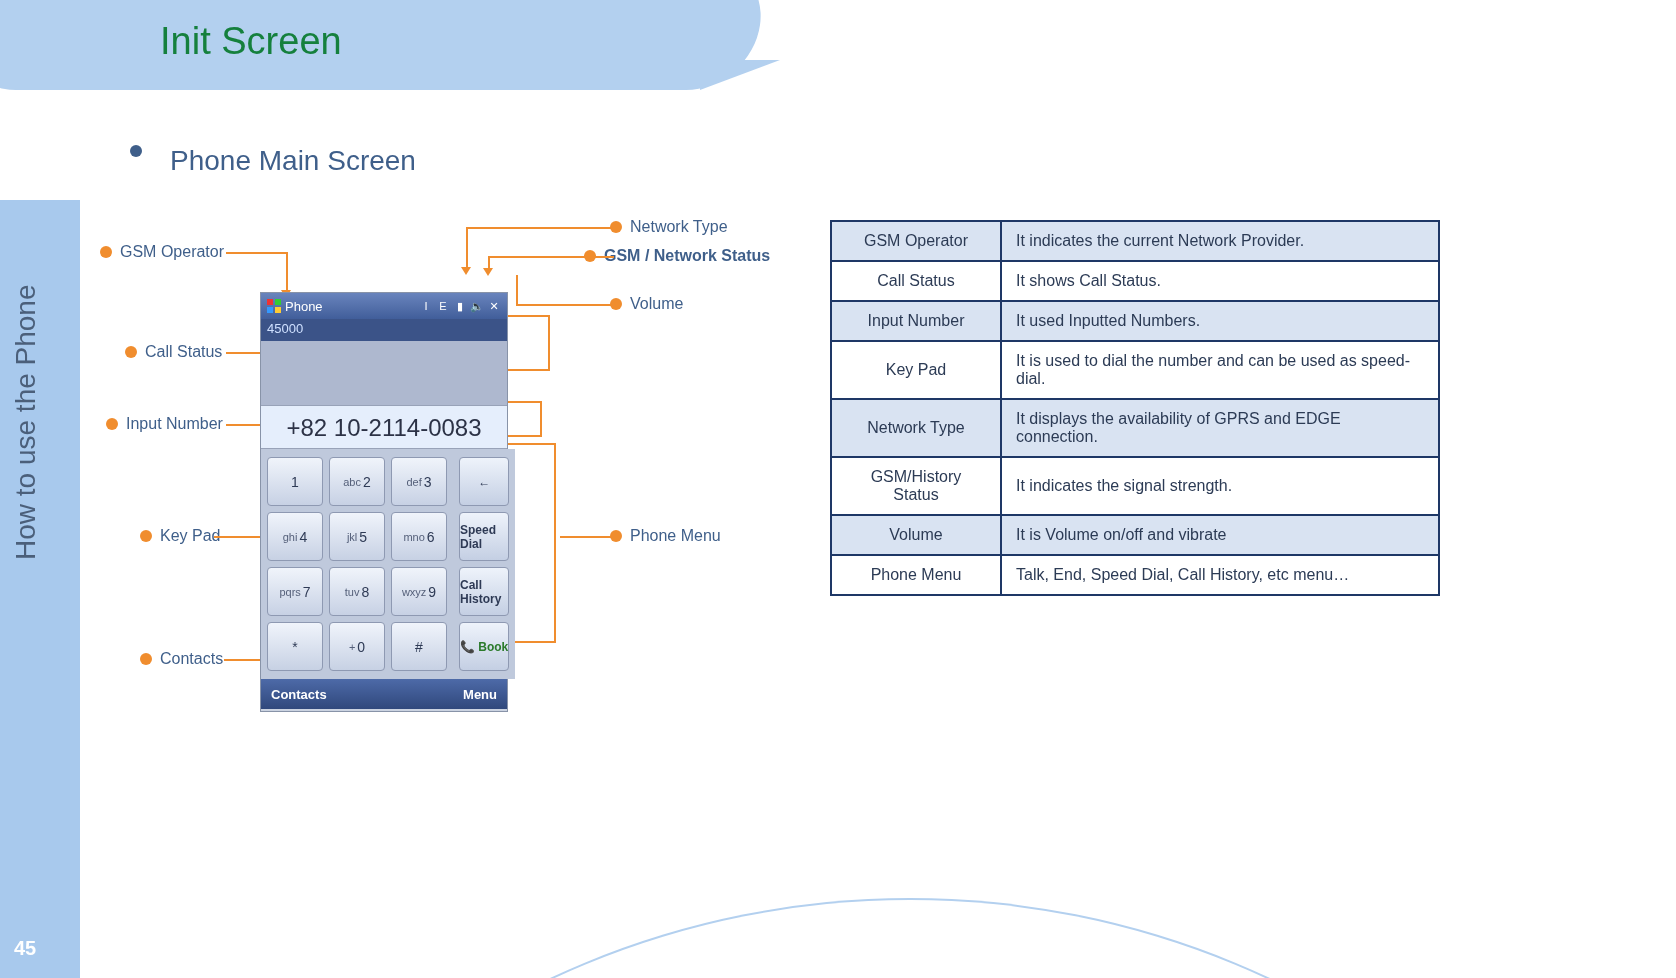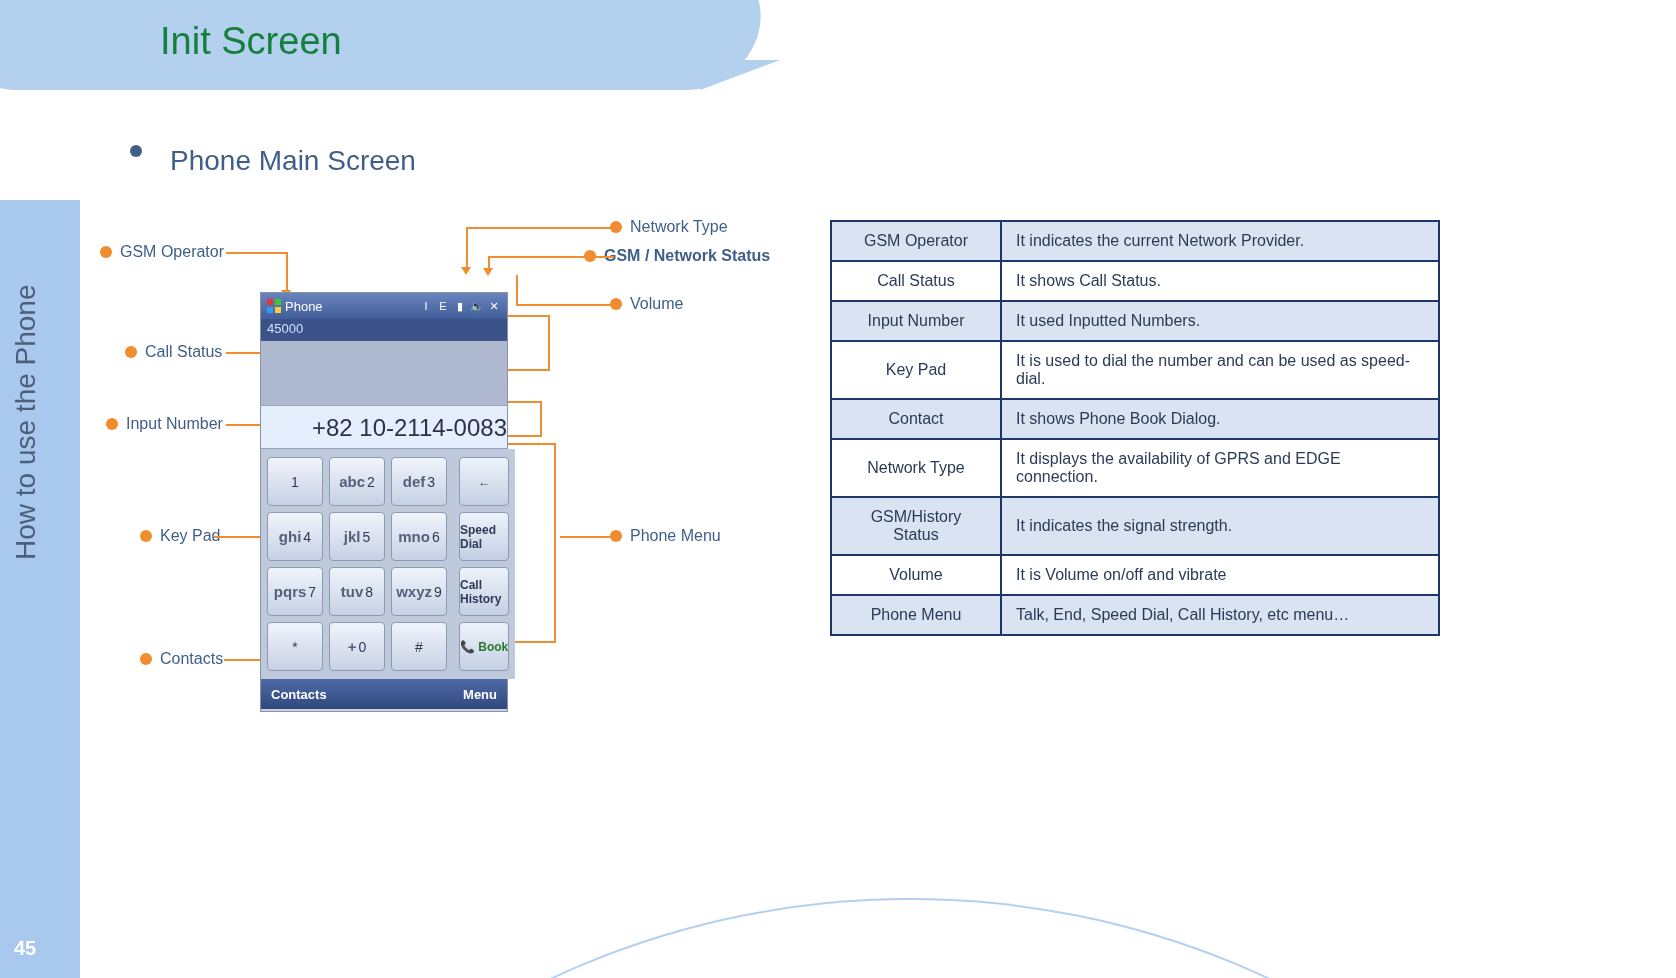--- a/index.html
+++ b/index.html
@@ -181,21 +181,21 @@
   }
   .status-area {
     height: 64px;
     background: #aeb8cf;
   }
   .number-row {
     height: 44px;
     background: #e5eefc;
     color: #2c3246;
     font-size: 24px;
-    text-align: right;
+    text-align: center;
     line-height: 44px;
     border-top: 1px solid #98a2b8;
     border-bottom: 1px solid #98a2b8;
   }
   .keypad-zone {
     display: flex;
     height: 230px;
   }
   .keys {
     flex: 0 0 192px;
@@ -209,21 +209,21 @@
   .key {
     background: linear-gradient(#f0f4fb,#c7d1e4);
     border: 1px solid #8e99b2;
     border-radius: 4px;
     display: flex;
     align-items: center;
     justify-content: center;
     font-size: 14px;
     color: #2e3a55;
   }
-  .key .sub { font-size: 15px; margin-right: 2px; color: #55607a; font-weight: bold; }
+  .key .sub { font-size: 11px; margin-right: 2px; color: #55607a; }
   .menus {
     flex: 1;
     display: flex;
     flex-direction: column;
     gap: 6px;
     padding: 8px 6px;
     background: #bfc9dc;
   }
   .menu-btn {
     flex: 1;
@@ -463,24 +463,20 @@
       </tr>
       <tr>
         <td>Input Number</td>
         <td>It used Inputted Numbers.</td>
       </tr>
       <tr>
         <td>Key Pad</td>
         <td>It is used to dial the number and can be used as speed-dial.</td>
       </tr>
       <tr>
-        <td>Contact</td>
-        <td>It shows Phone Book Dialog.</td>
-      </tr>
-      <tr>
         <td>Network Type</td>
         <td>It displays the availability of GPRS and EDGE connection.</td>
       </tr>
       <tr>
         <td>GSM/History Status</td>
         <td>It indicates the signal strength.</td>
       </tr>
       <tr>
         <td>Volume</td>
         <td>It is Volume on/off and vibrate</td>

